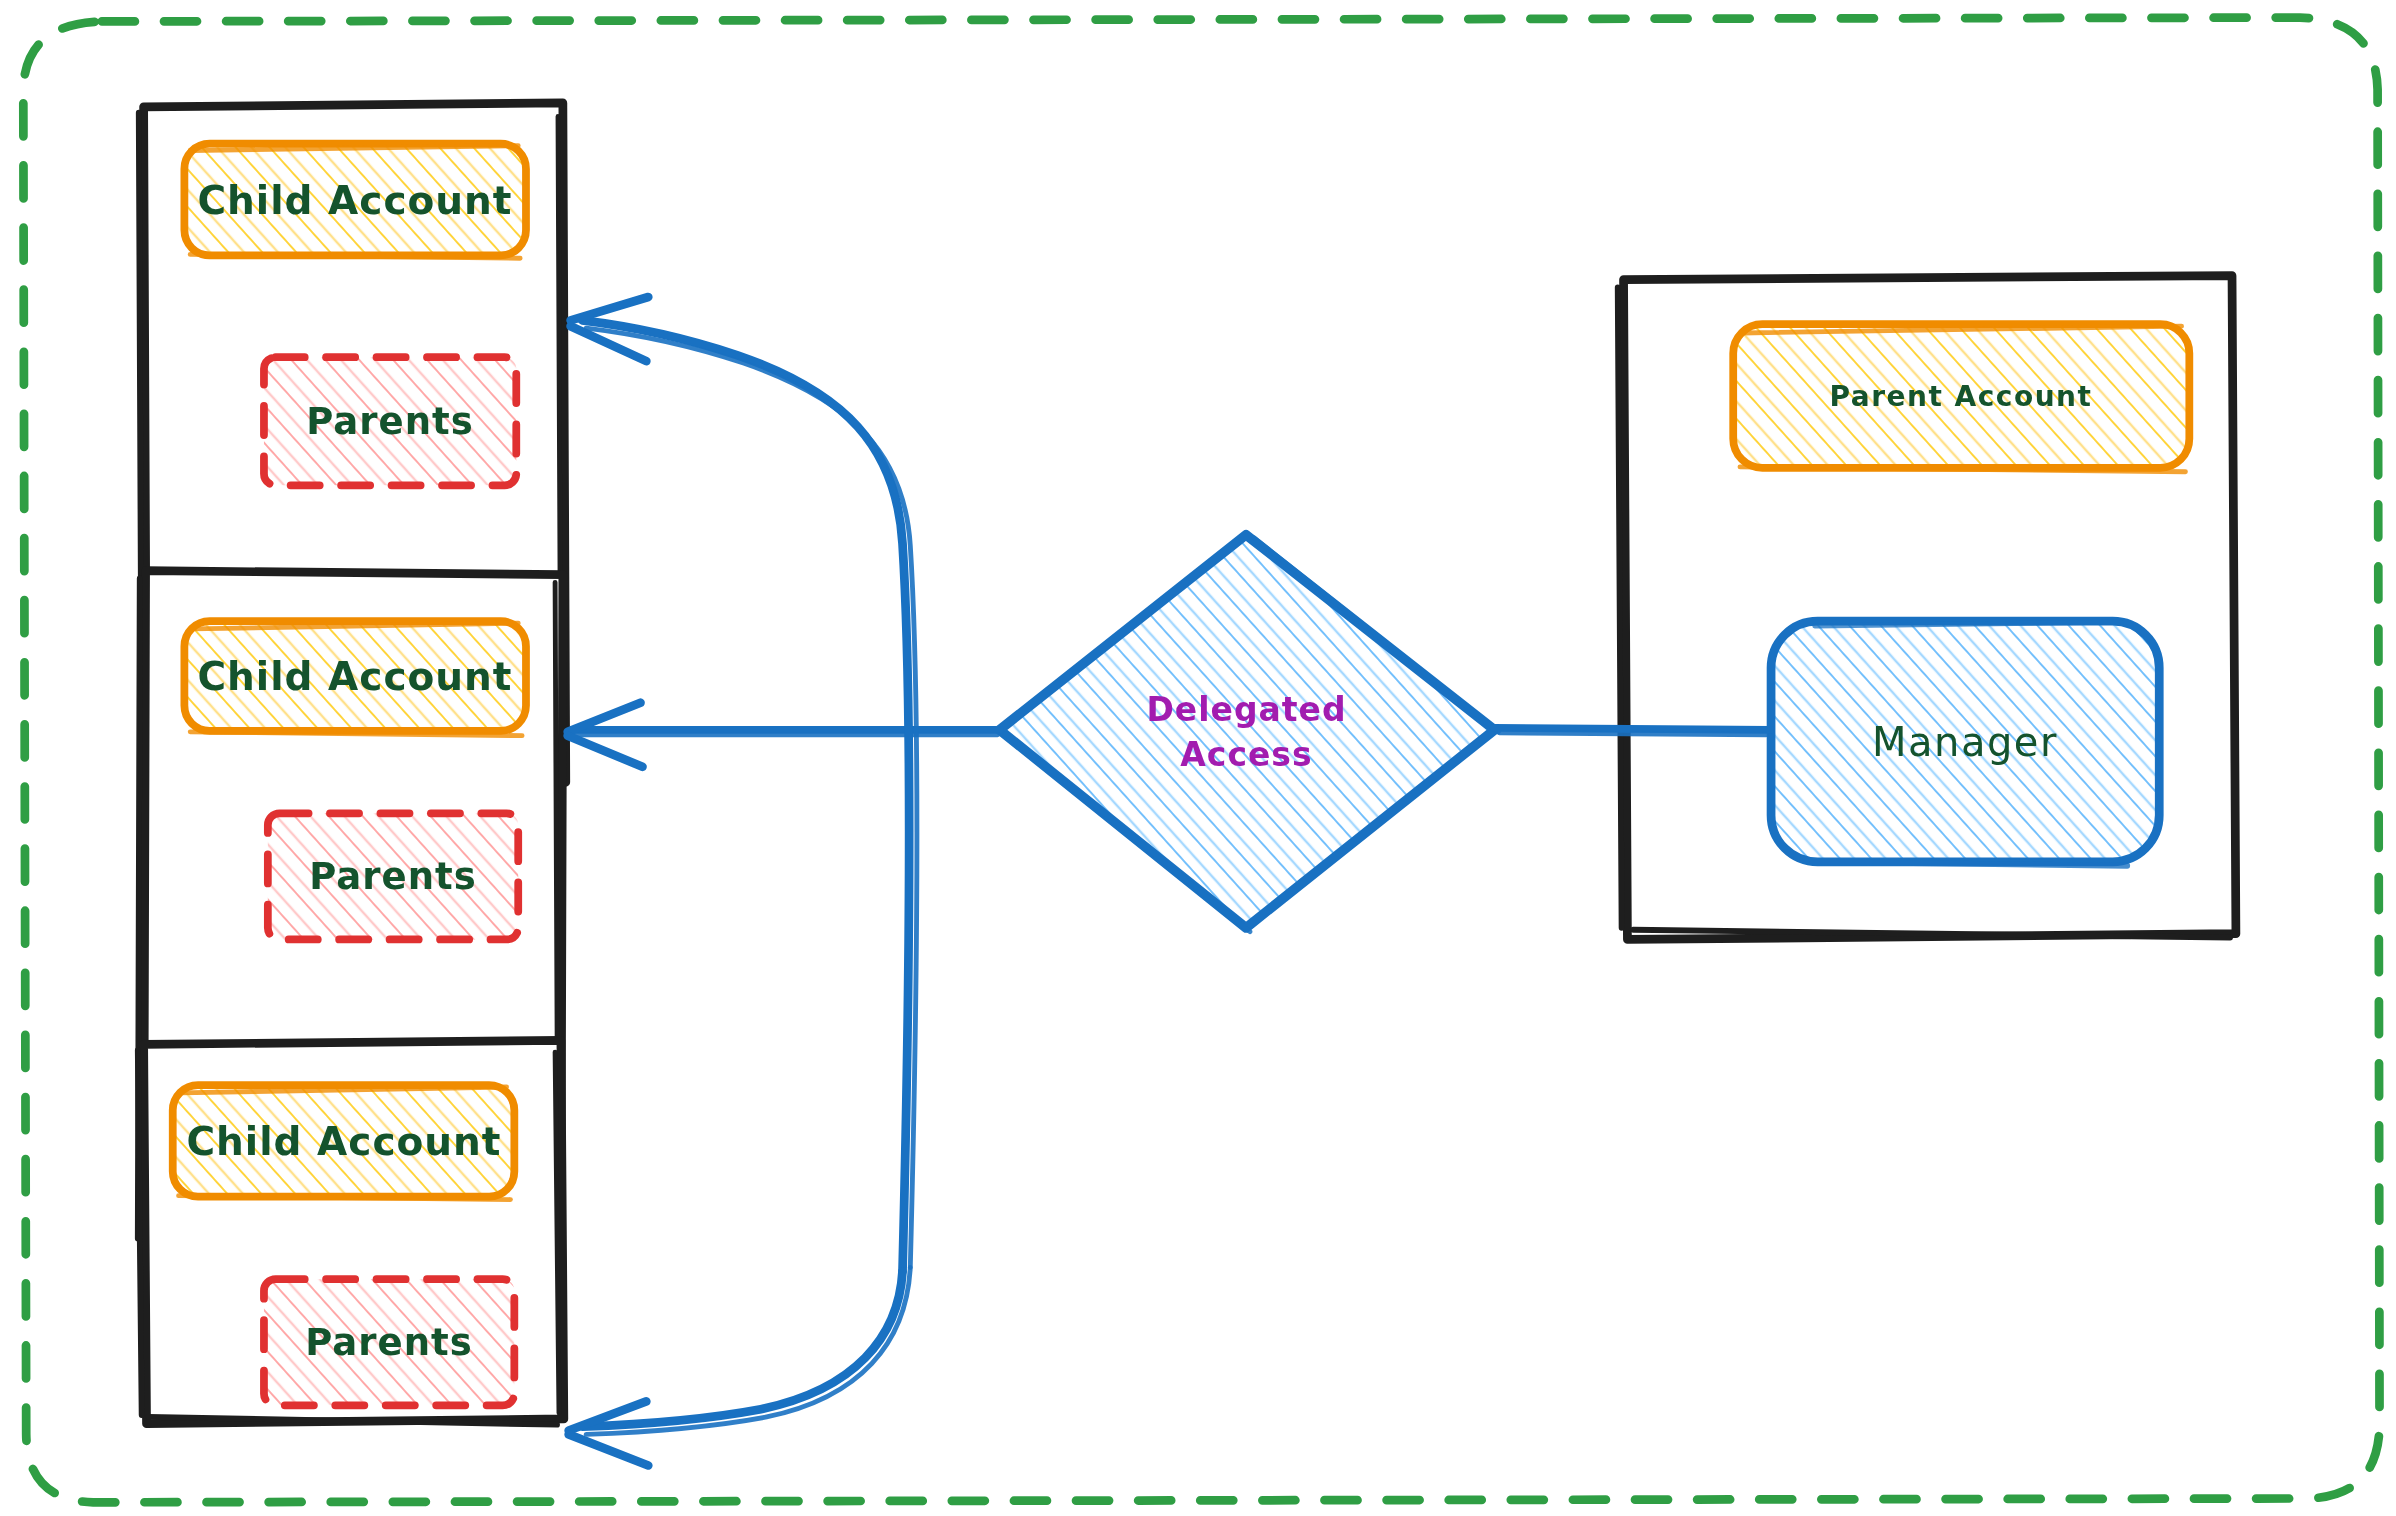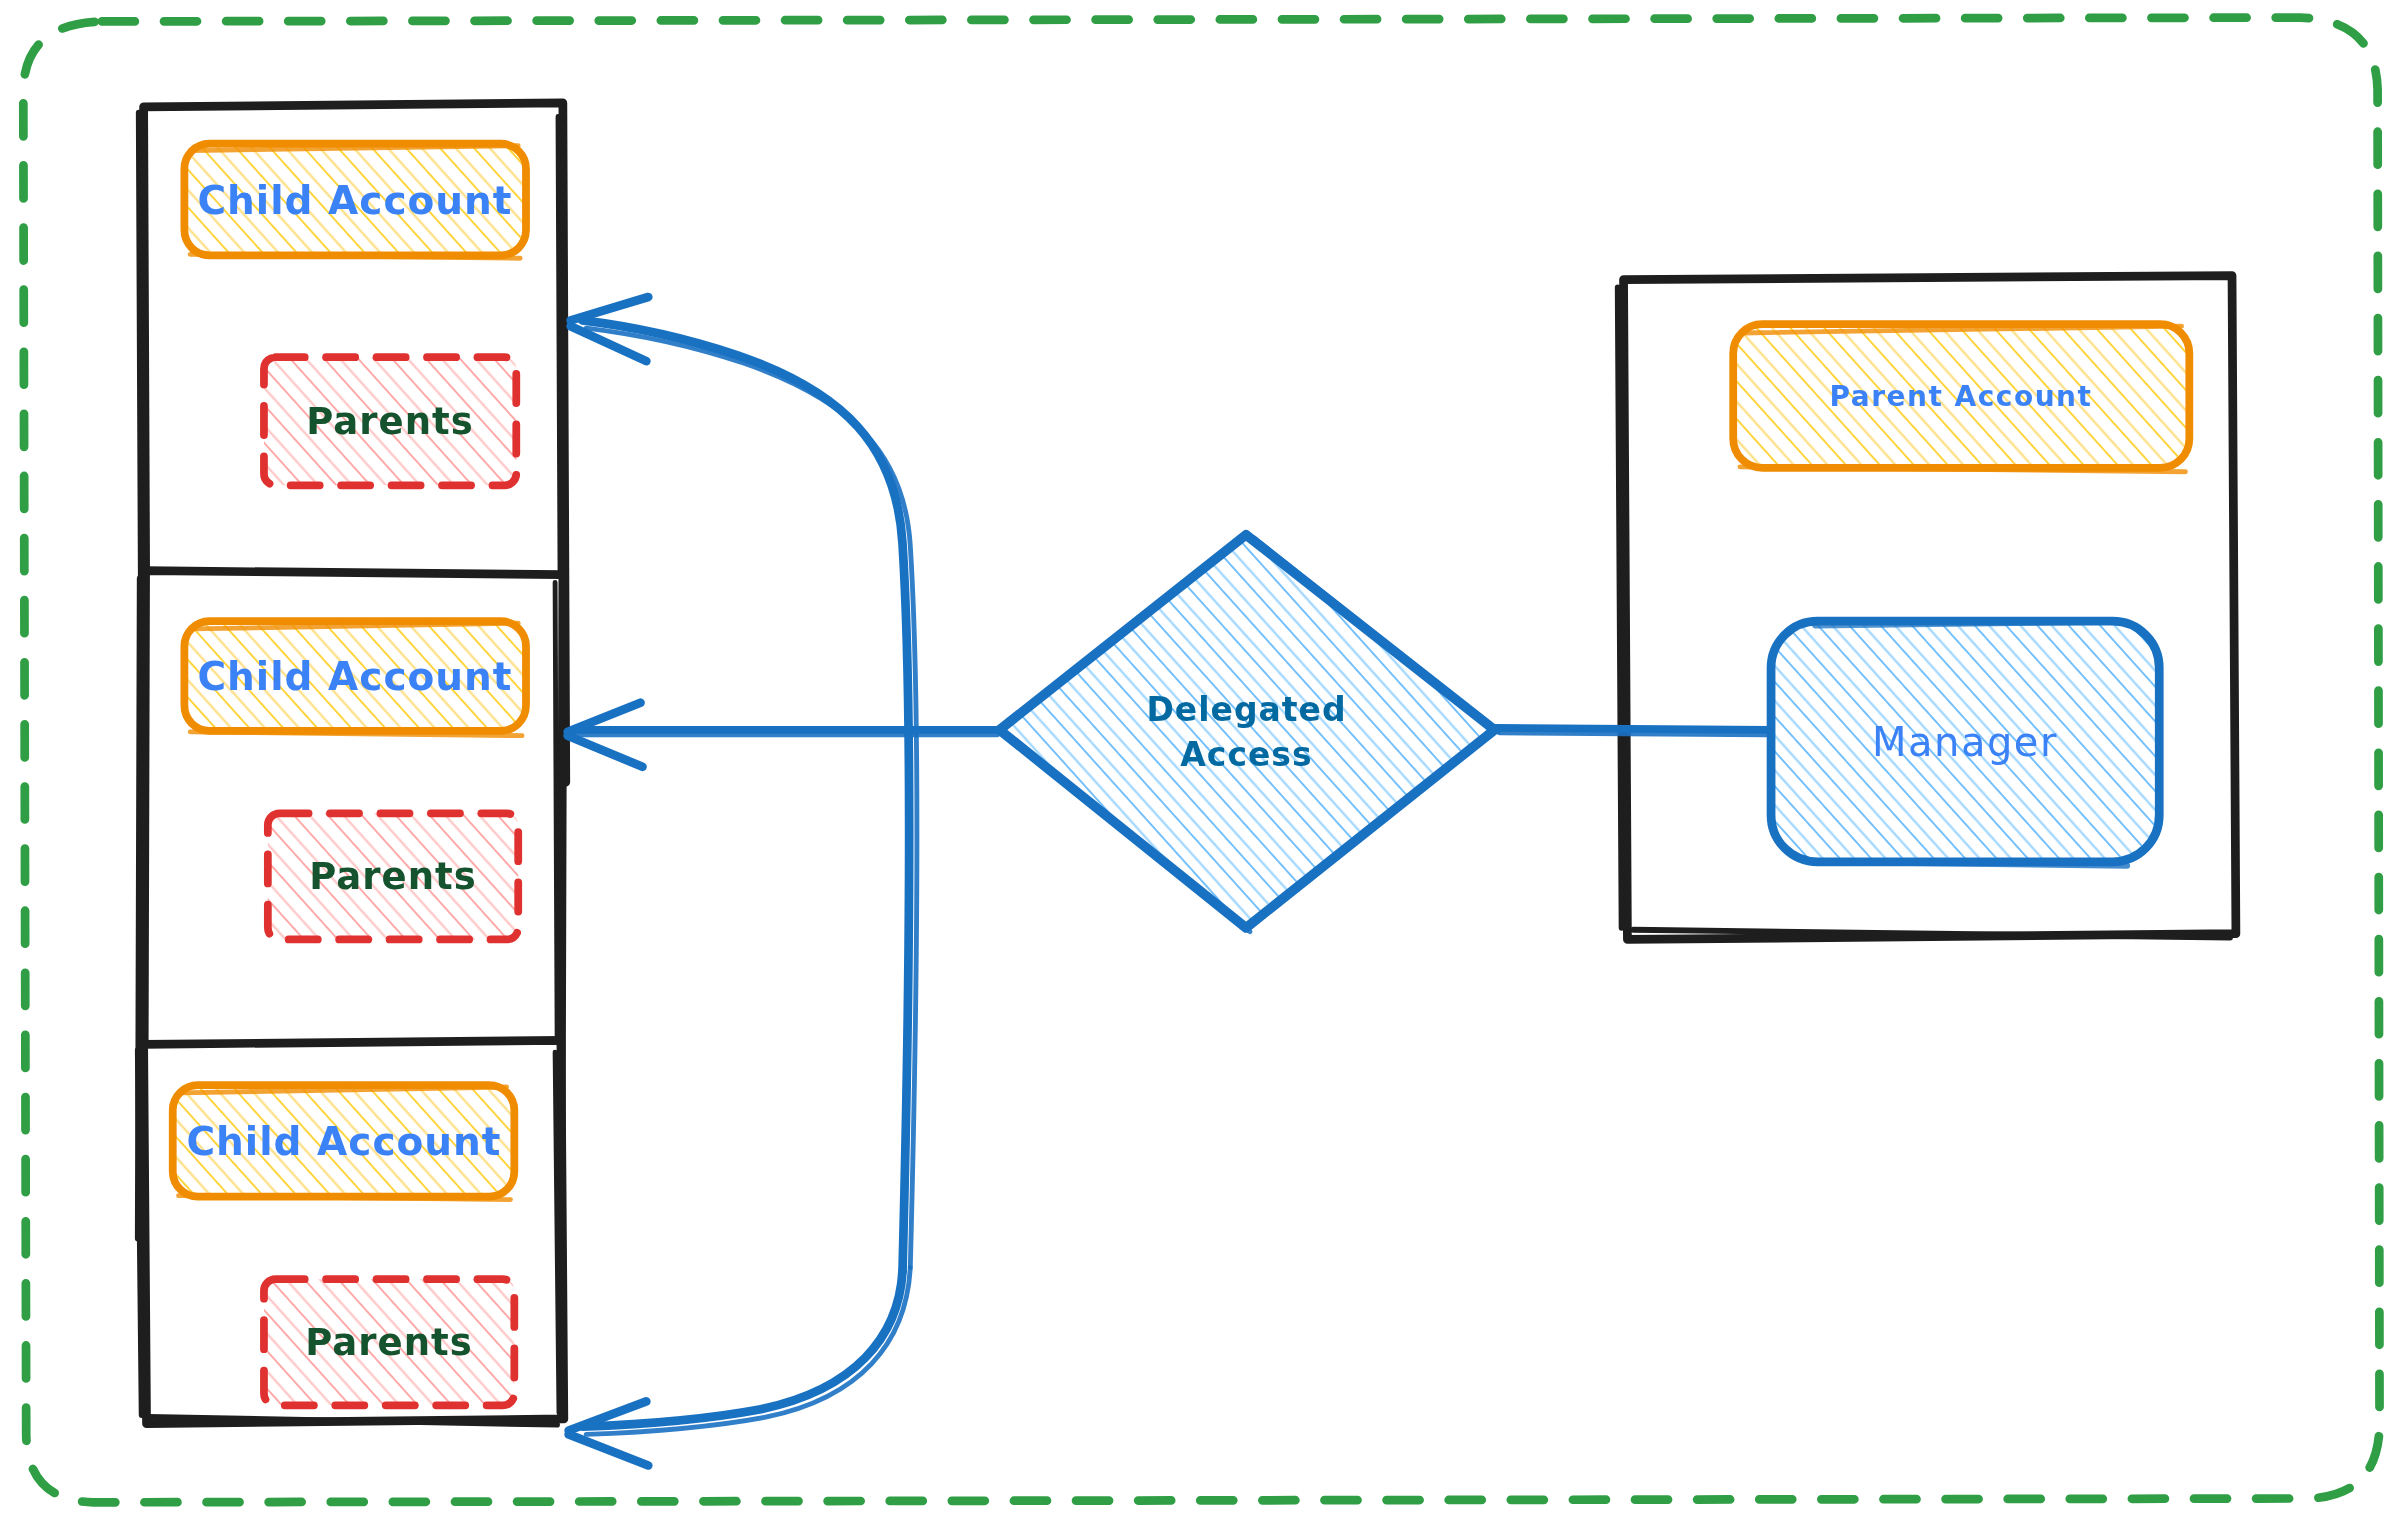--- a/index.html
+++ b/index.html
@@ -12,23 +12,23 @@
   #stage svg{position:absolute;top:0;left:0;width:2397px;height:1517px;}
 
   .lbl{
     position:absolute;
     display:flex;align-items:center;justify-content:center;
     text-align:center;
     white-space:pre-line;
     pointer-events:none;
     font-family:"DejaVu Sans", sans-serif;
   }
-  .lbl-dark{color:#3b82f6;}
+  .lbl-dark{color:#14532d;}
   .lbl-red{color:#14532d;}
-  .lbl-blue{color:#0369a1;}
+  .lbl-blue{color:#a21caf;}
 
   .t-child{font-size:39px;font-weight:700;letter-spacing:1px;}
   .t-parents{font-size:37px;font-weight:700;letter-spacing:1px;}
   .t-parentacct{font-size:28px;font-weight:700;letter-spacing:1.5px;}
   .t-manager{font-size:40px;font-weight:400;letter-spacing:1.5px;}
   .t-diamond{font-size:33px;font-weight:700;line-height:1.35;letter-spacing:1px;}
 </style>
 </head>
 <body>
 

